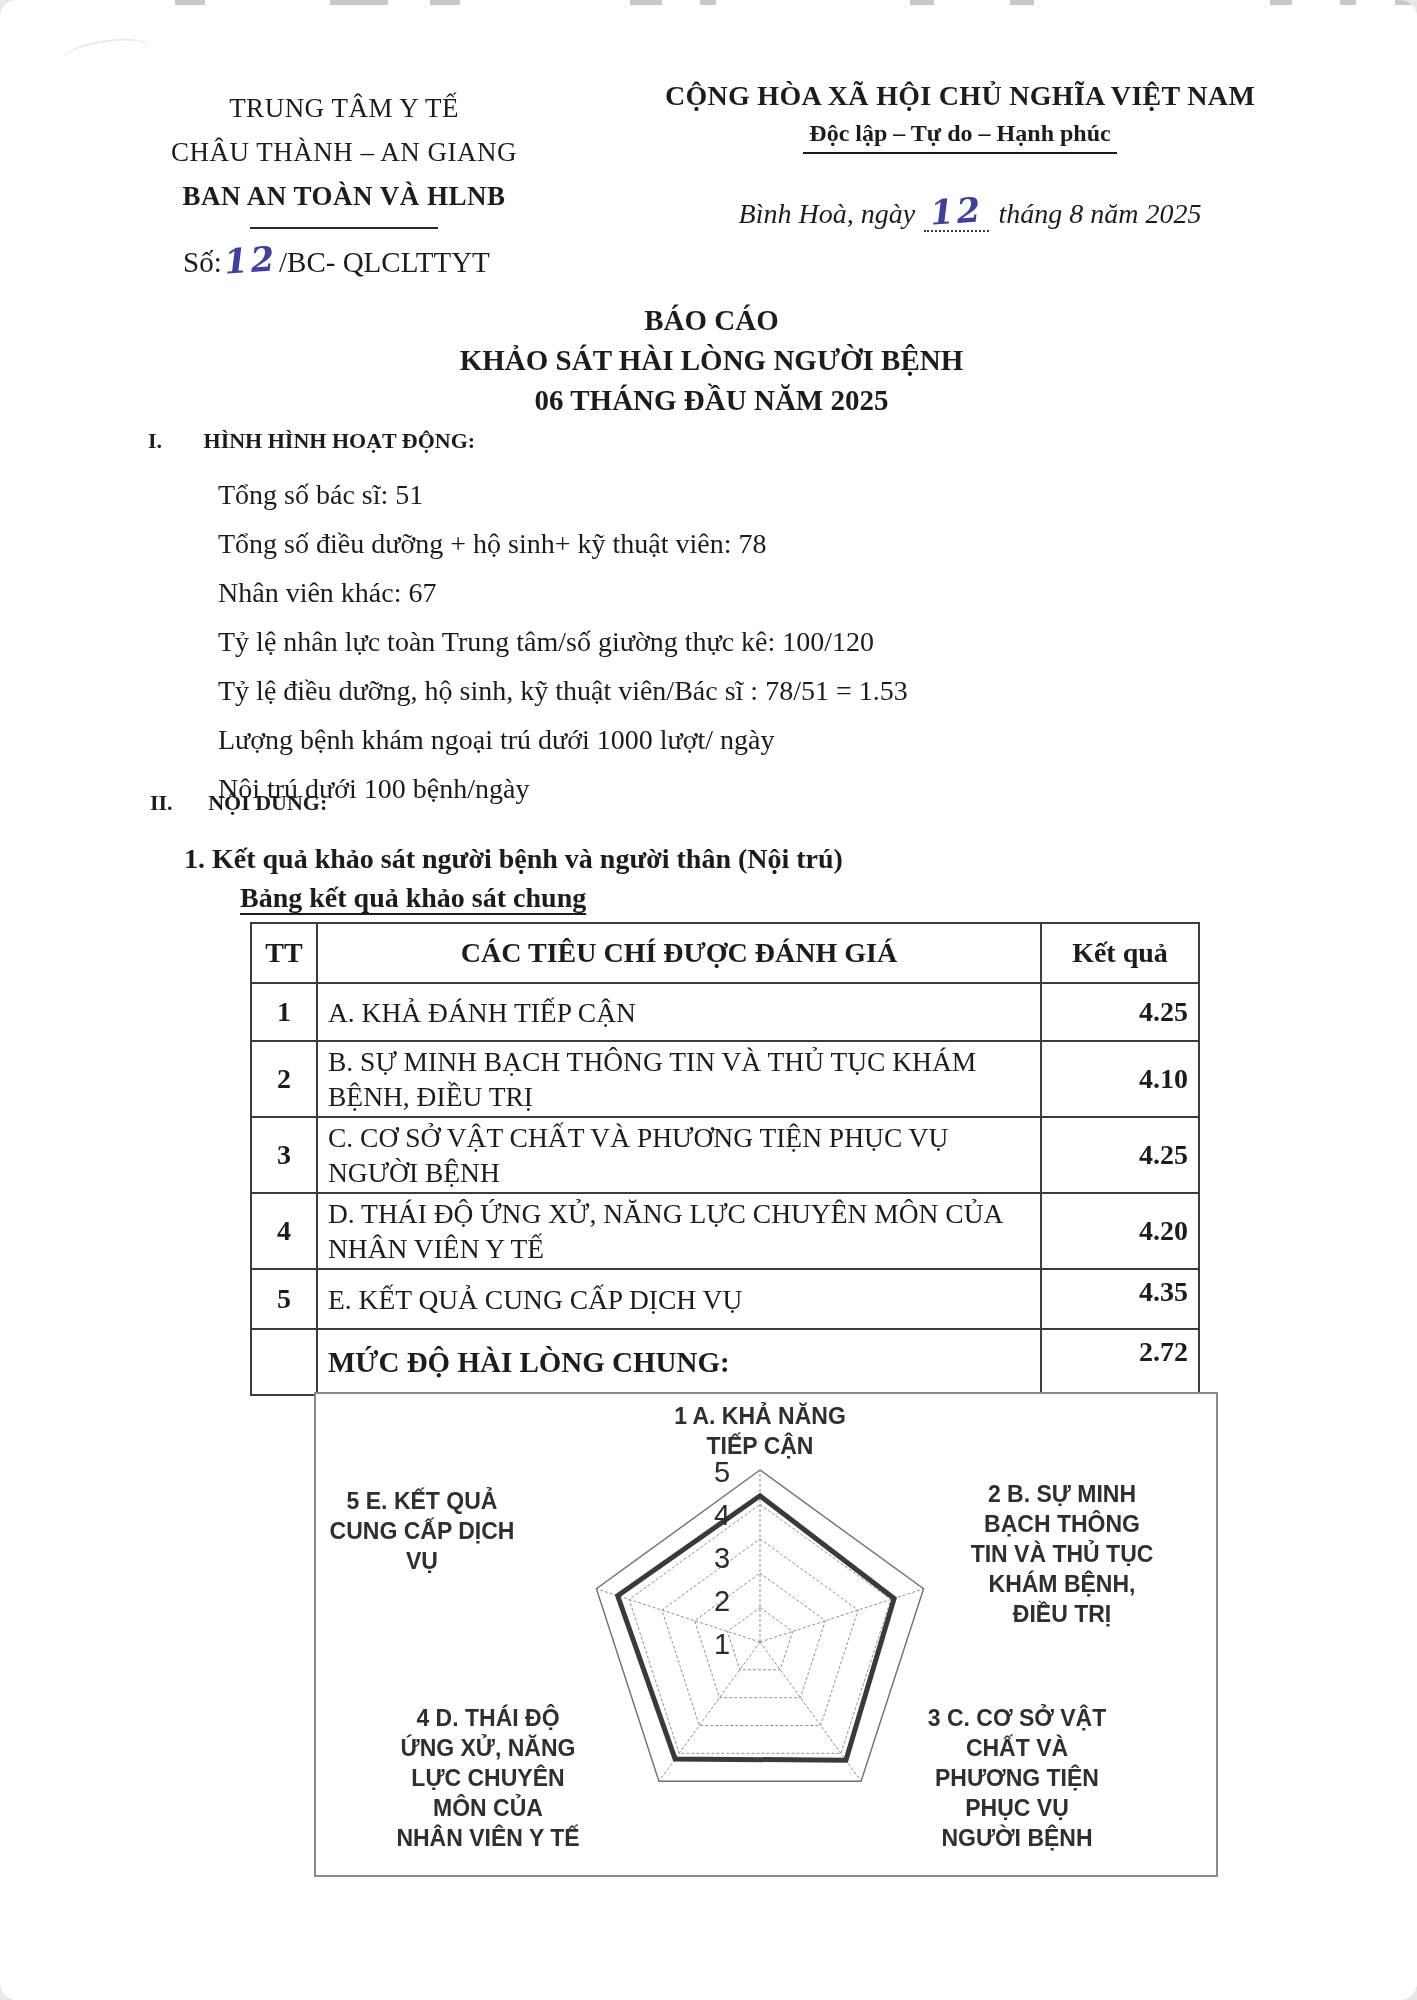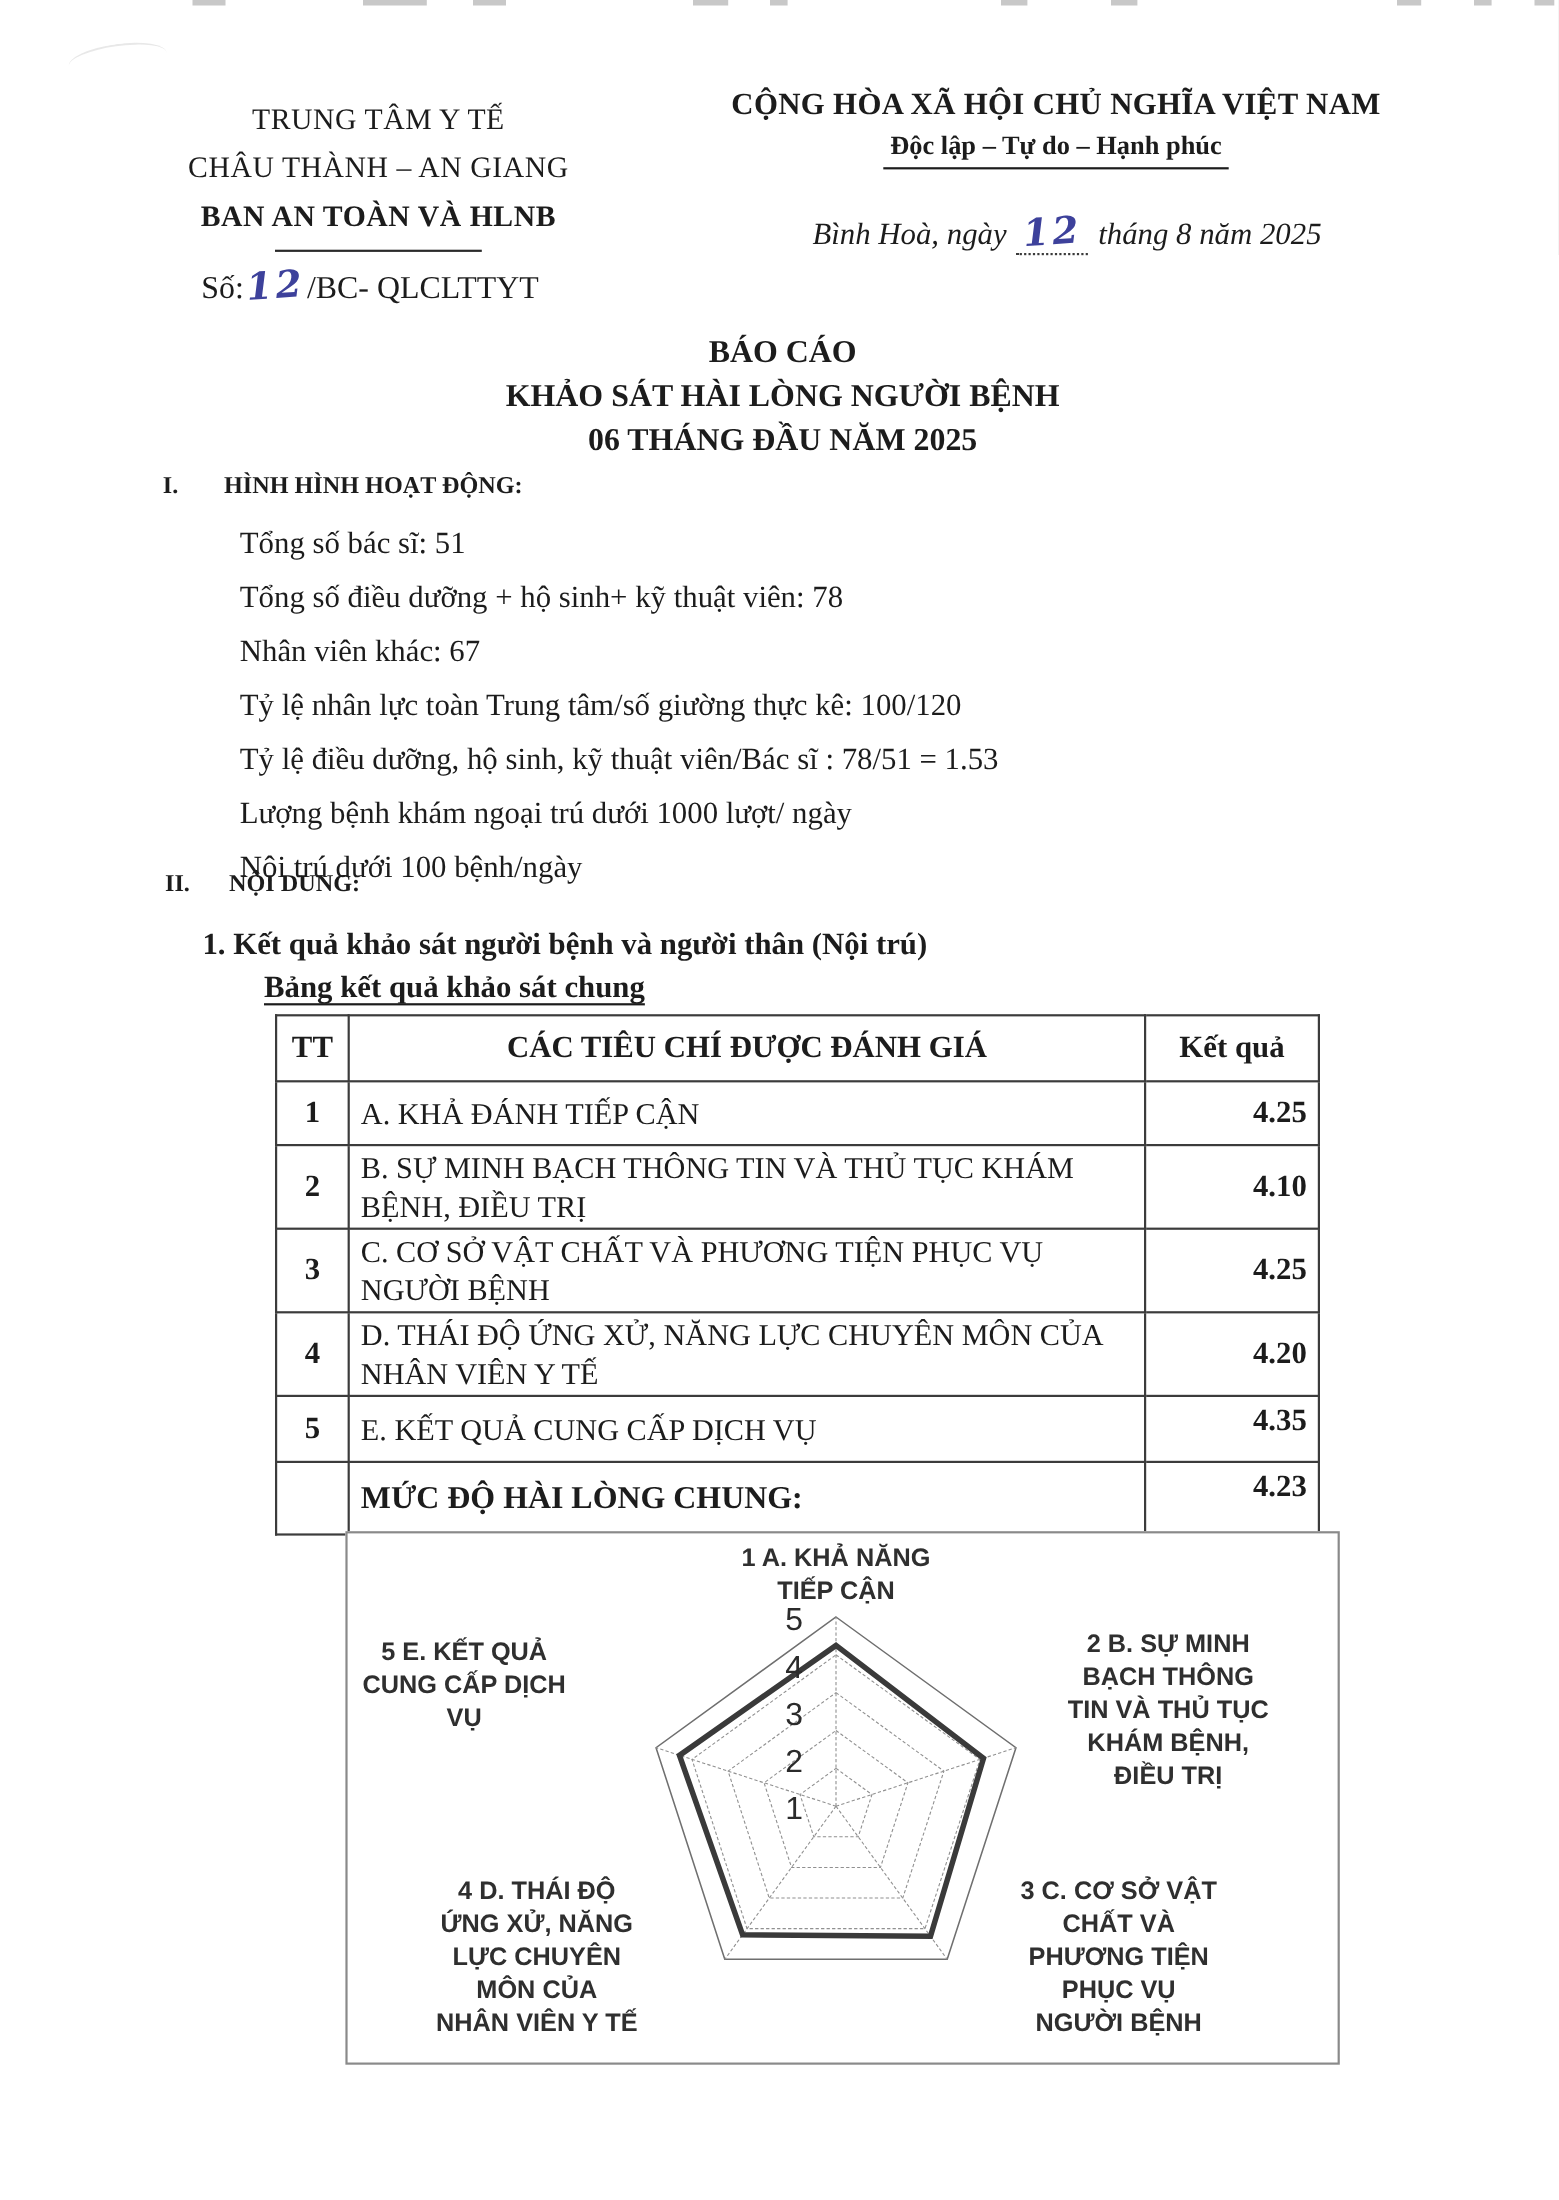--- a/index.html
+++ b/index.html
@@ -1,17 +1,17 @@
 <!DOCTYPE html>
 <html><head>
 <meta charset="utf-8">
 <style>
   html,body{margin:0;padding:0;background:#e8e8e8;}
   .page{position:relative;width:1417px;height:2000px;background:#ffffff;margin:0 auto;overflow:hidden;
-        font-family:"Liberation Serif","DejaVu Serif",serif;color:#1c1c1c;}
+        font-family:"Liberation Serif","DejaVu Serif",serif;color:#1c1c1c;border-radius:17px;}
   
   .artifact{position:absolute;background:#b5b5b5;opacity:.75;}
   .smudge{position:absolute;left:62px;top:40px;width:90px;height:26px;border-top:2px solid #d9d9d9;
           border-radius:50%;transform:rotate(-8deg);opacity:.6;}
   
   .org-block{position:absolute;left:118px;top:86px;width:452px;text-align:center;
              font-size:27px;line-height:44px;letter-spacing:.5px;}
   .org-block .b3{font-weight:bold;}
   .org-rule{width:188px;height:0;border-top:2.5px solid #2a2a2a;margin:9px auto 0;}
   .nat-block{position:absolute;left:600px;top:80px;width:720px;text-align:center;}
@@ -157,21 +157,21 @@
           <td class="value">4.20</td>
         </tr>
         <tr class="h-e">
           <td class="tt">5</td>
           <td class="label">E. KẾT QUẢ CUNG CẤP DỊCH VỤ</td>
           <td class="value v-top">4.35</td>
         </tr>
         <tr class="h-sum">
           <td class="tt"></td>
           <td class="label big">MỨC ĐỘ HÀI LÒNG CHUNG:</td>
-          <td class="value v-top">4.23</td>
+          <td class="value v-top">2.72</td>
         </tr>
       </tbody>
   </table>
 
   <div class="chart-box">
     <svg id="radar-svg" width="896" height="477" viewBox="0 0 896 477">
         <polygon points="444.0,213.6 476.7,237.4 464.2,275.8 423.8,275.8 411.3,237.4" fill="none" stroke="#909090" stroke-width="1" stroke-dasharray="3 2"></polygon>
         <polygon points="444.0,179.2 509.4,226.7 484.4,303.7 403.6,303.7 378.6,226.7" fill="none" stroke="#909090" stroke-width="1" stroke-dasharray="3 2"></polygon>
         <polygon points="444.0,144.8 542.1,216.1 504.7,331.5 383.3,331.5 345.9,216.1" fill="none" stroke="#909090" stroke-width="1" stroke-dasharray="3 2"></polygon>
         <polygon points="444.0,110.4 574.9,205.5 524.9,359.3 363.1,359.3 313.1,205.5" fill="none" stroke="#909090" stroke-width="1" stroke-dasharray="3 2"></polygon>

